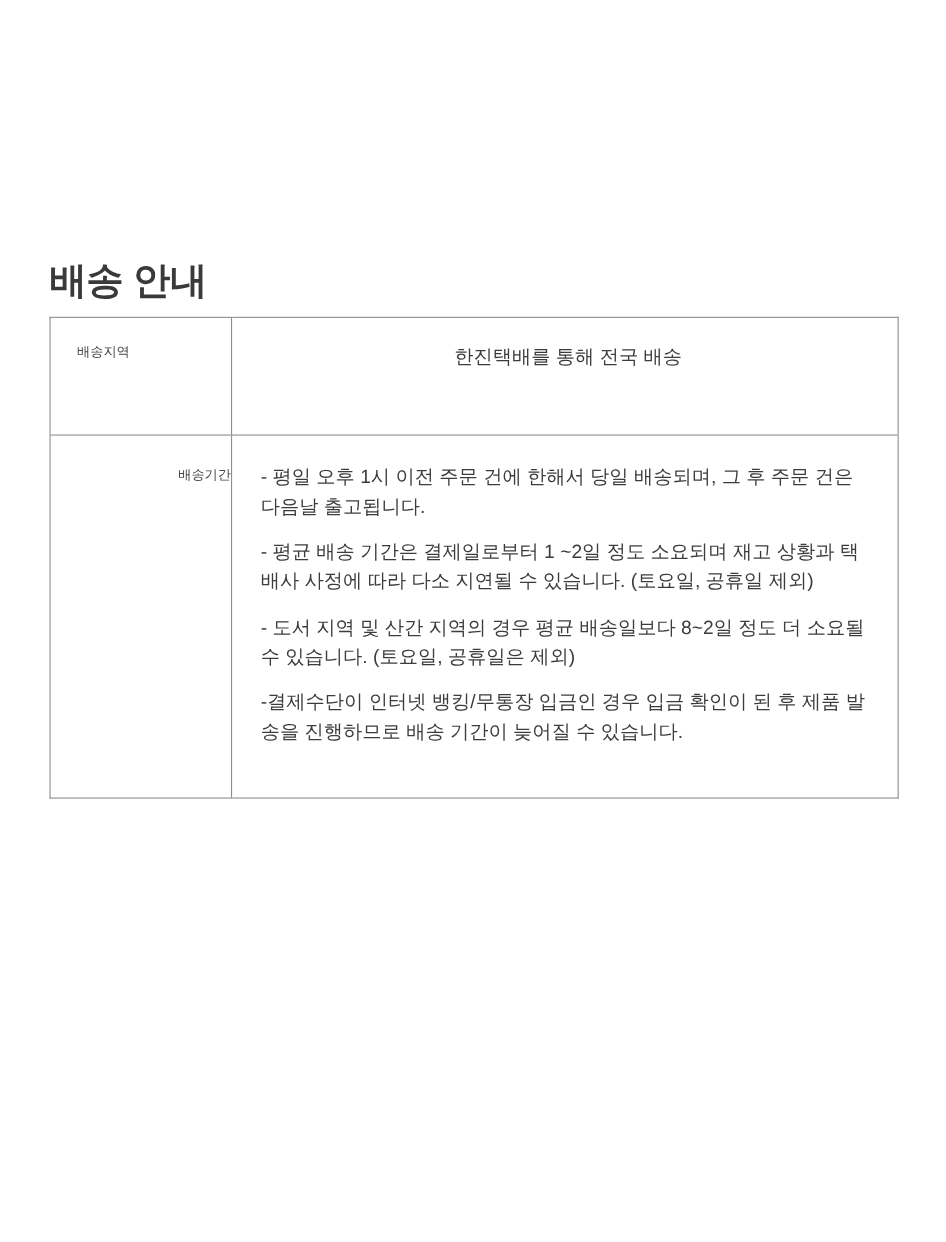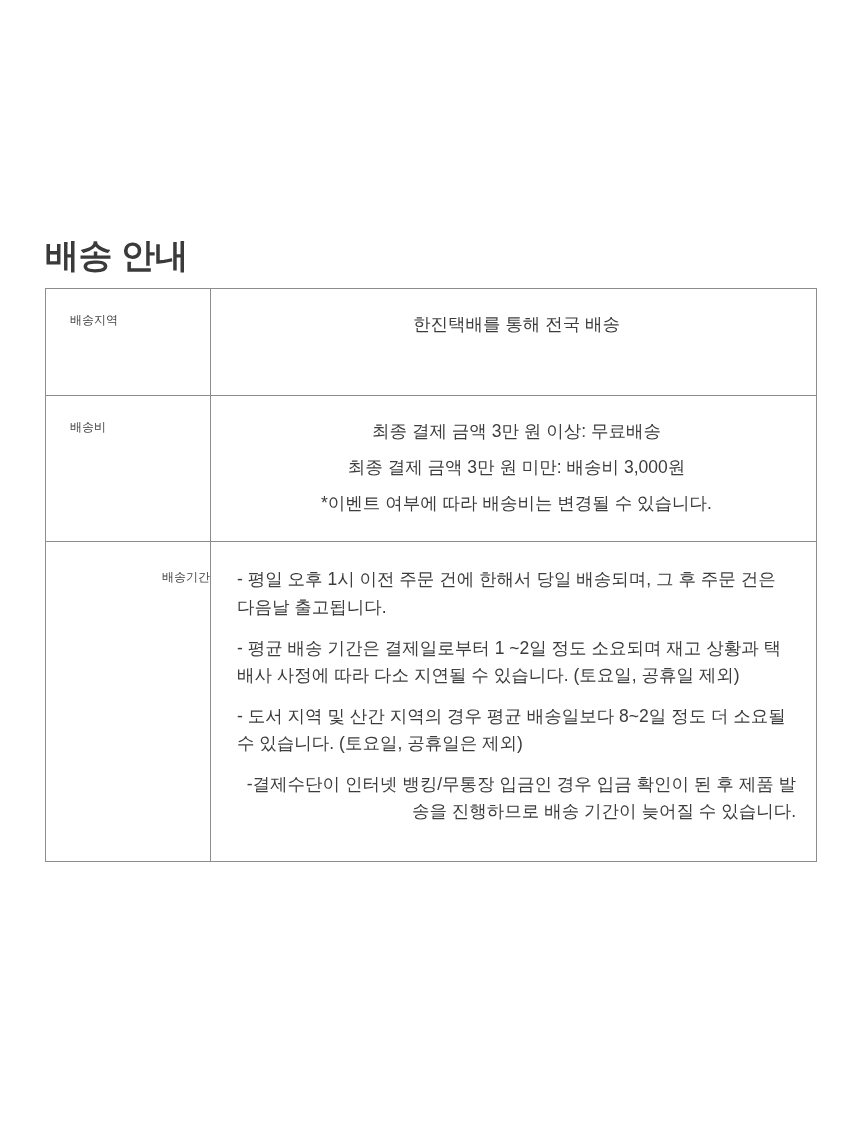--- a/index.html
+++ b/index.html
@@ -69,53 +69,44 @@
   }
   .value-line {
     display: block;
     text-align: center;
   }
   .para {
     margin: 0 0 14px 0;
   }
   .para:last-child {
     margin-bottom: 16px;
-    text-align: right;
   }
   .row-region td { height: 62px; }
   .row-fee .value-cell { padding-top: 22px; padding-bottom: 24px; }
   .row-fee .value-line { margin-bottom: 9px; }
   .row-fee .value-line:last-child { margin-bottom: 0; }
-  .row-period .value-cell { padding-top: 24px; padding-bottom: 20px; }
+  .row-period .value-cell { padding-top: 24px; padding-bottom: 30px; }
   .row-period .label-cell { padding-top: 26px; text-align: right; }
 </style>
 </head>
 <body>
 
 <div class="page">
 
   <h1 class="title">배송 안내</h1>
 
   <table class="info-table">
     <tbody>
       <tr class="row-region">
         <td class="label-cell">배송지역</td>
         <td class="value-cell">
           <span class="value-line">한진택배를 통해 전국 배송</span>
         </td>
       </tr>
 
-      <tr class="row-fee">
-        <td class="label-cell">배송비</td>
-        <td class="value-cell">
-          <span class="value-line">최종 결제 금액 3만 원 이상: 무료배송</span>
-          <span class="value-line">최종 결제 금액 3만 원 미만: 배송비 3,000원</span>
-          <span class="value-line">*이벤트 여부에 따라 배송비는 변경될 수 있습니다.</span>
-        </td>
-      </tr>
 
       <tr class="row-period">
         <td class="label-cell">배송기간</td>
         <td class="value-cell">
           <p class="para">- 평일 오후 1시 이전 주문 건에 한해서 당일 배송되며, 그 후 주문 건은 다음날 출고됩니다.</p>
           <p class="para">- 평균 배송 기간은 결제일로부터 1 ~2일 정도 소요되며 재고 상황과 택배사 사정에 따라 다소 지연될 수 있습니다. (토요일, 공휴일 제외)</p>
           <p class="para">- 도서 지역 및 산간 지역의 경우 평균 배송일보다 8~2일 정도 더 소요될 수 있습니다. (토요일, 공휴일은 제외)</p>
           <p class="para">-결제수단이 인터넷 뱅킹/무통장 입금인 경우 입금 확인이 된 후 제품 발송을 진행하므로 배송 기간이 늦어질 수 있습니다.</p>
         </td>
       </tr>

